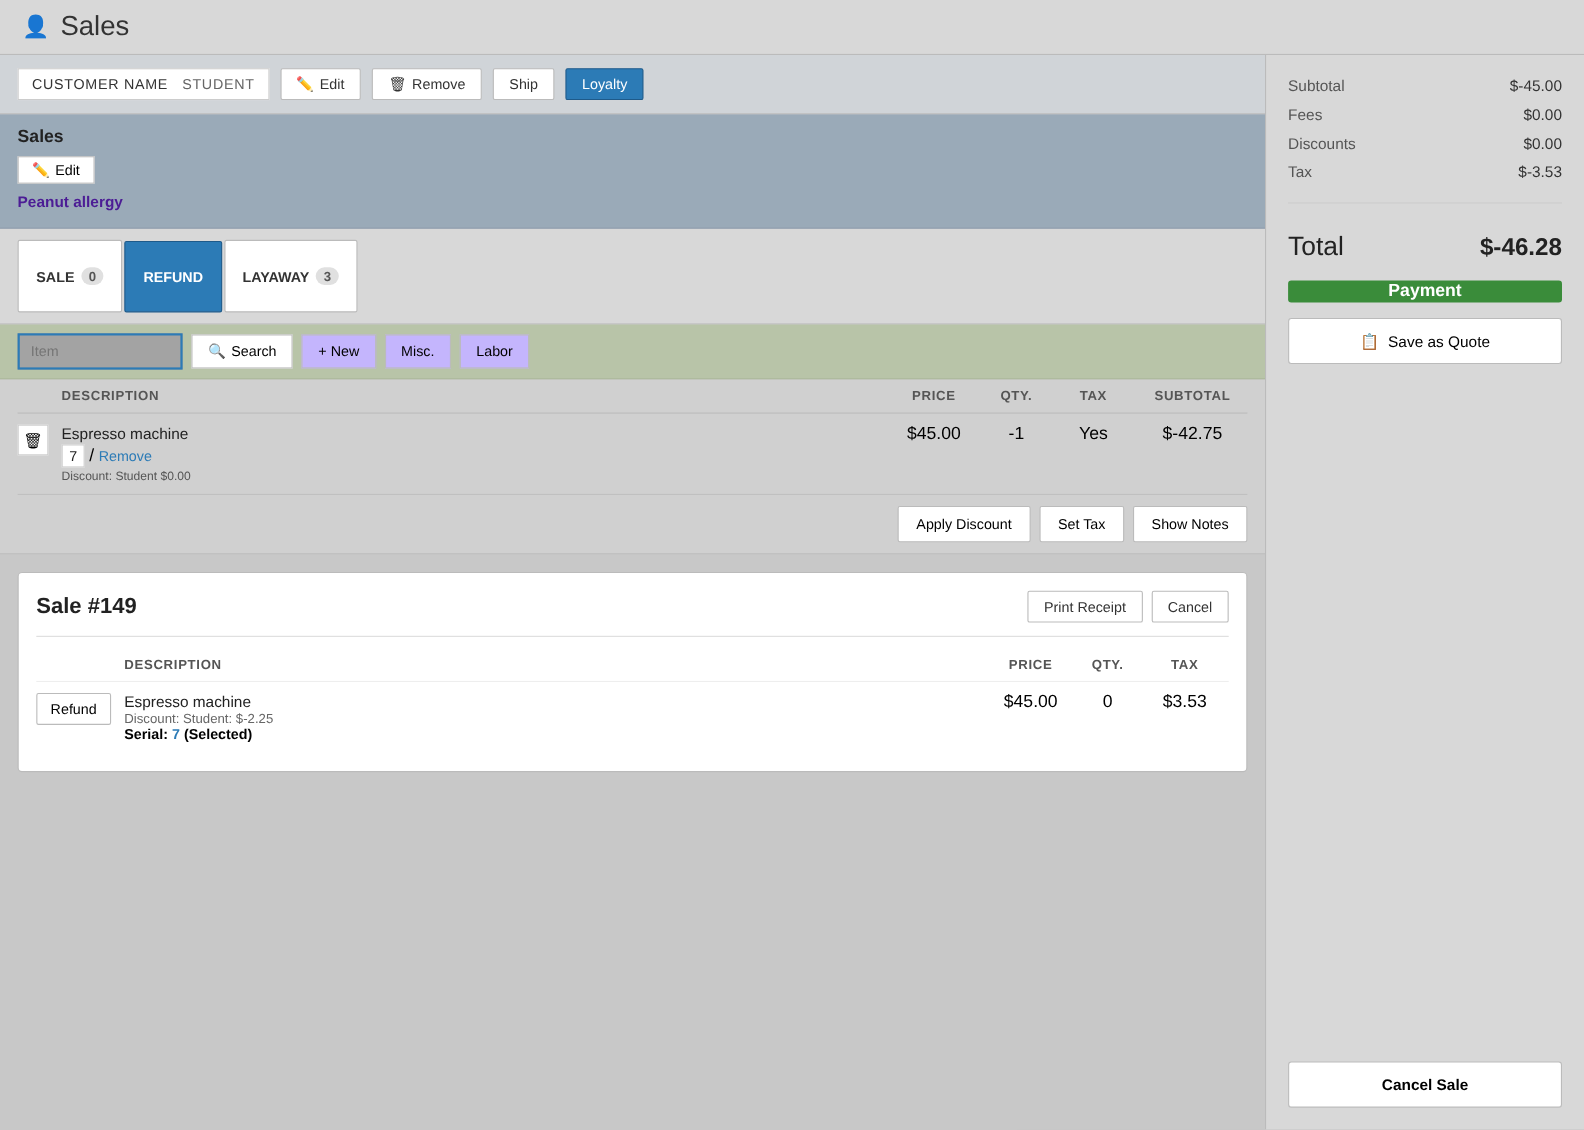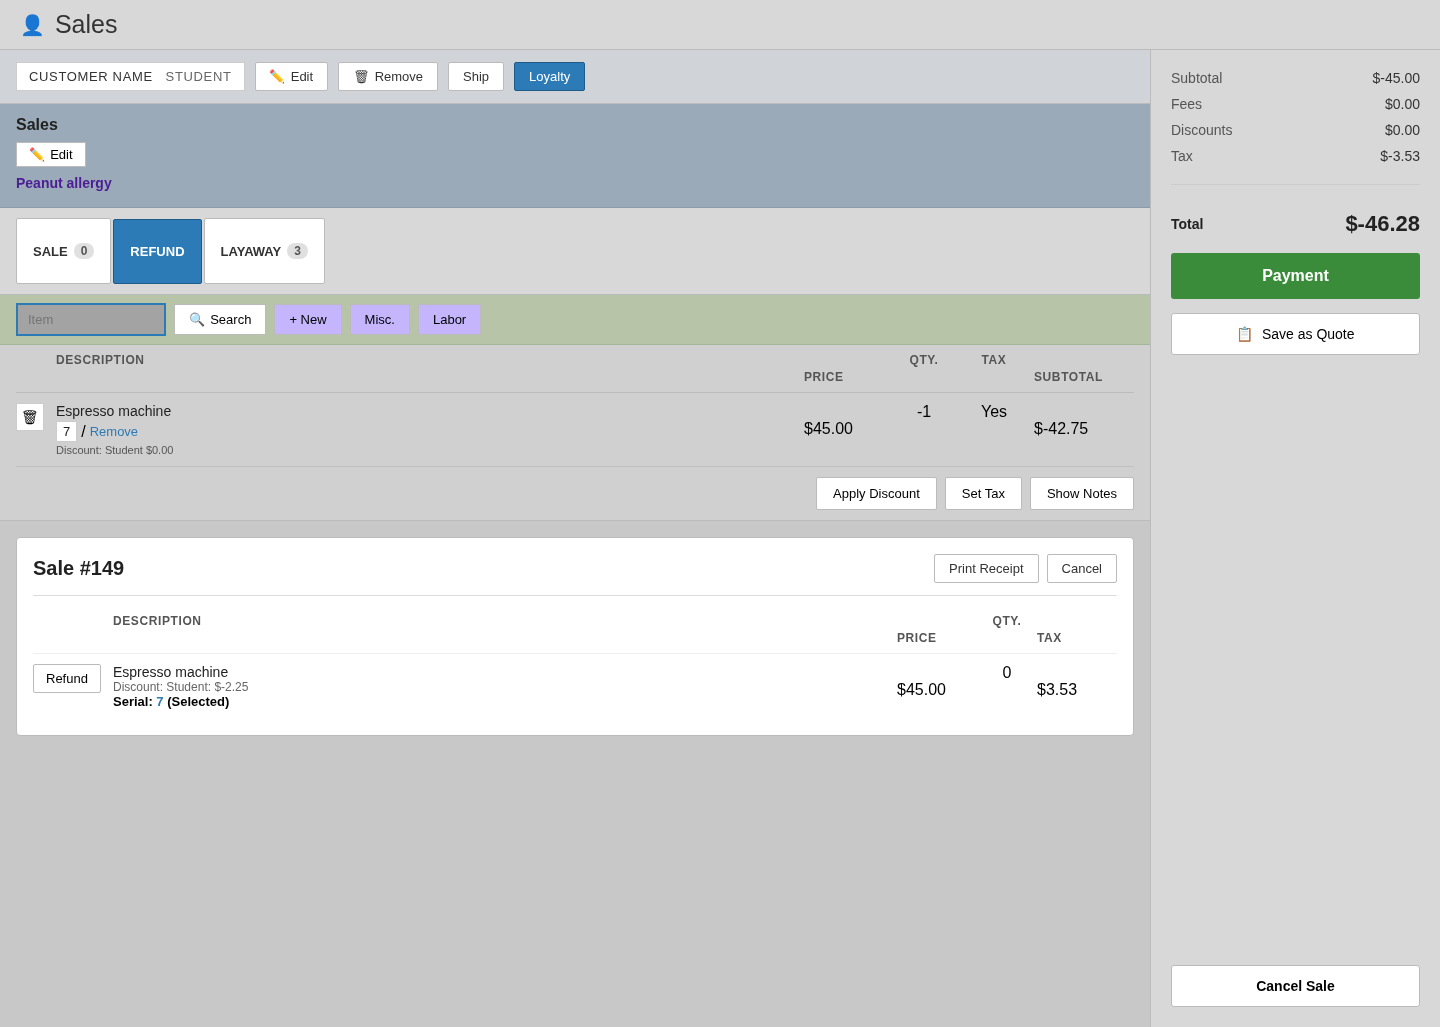--- a/index.html
+++ b/index.html
@@ -351,34 +351,34 @@
       color: #333;
       margin-left: 37px;
     }
     .total-row {
       display: flex;
       justify-content: space-between;
       align-items: center;
       margin: 16px 0;
     }
     .total-label {
-      font-size: 14px;
-      font-weight: 700;
+      font-size: 24px;
+      font-weight: 400;
       color: #222;
     }
     .total-value {
       font-size: 22px;
       font-weight: 700;
       color: #222;
     }
     .payment-btn {
       background: #3a8c3a;
       color: white;
       border: none;
-      padding: 14px;
+      padding: 1px;
       font-size: 16px;
       font-weight: 600;
       cursor: pointer;
       width: 100%;
       border-radius: 3px;
       margin-bottom: 14px;
     }
     .save-quote-btn {
       background: white;
       border: 1px solid #bbb;
@@ -402,21 +402,21 @@
       cursor: pointer;
       width: 100%;
       border-radius: 3px;
       margin-top: auto;
     }
     .divider-line {
       border: none;
       border-top: 1px solid #ccc;
       margin: 10px 0;
     }
-    .text-right { text-align: left; margin-top: 17px; }
+    .text-right { text-align: center; }
     .col-center { text-align: center; }
   </style>
 </head>
 <body>
 
 <div class="top-bar">
   <span class="top-bar-icon">👤</span>
   <span class="top-bar-title">Sales</span>
 </div>
 

